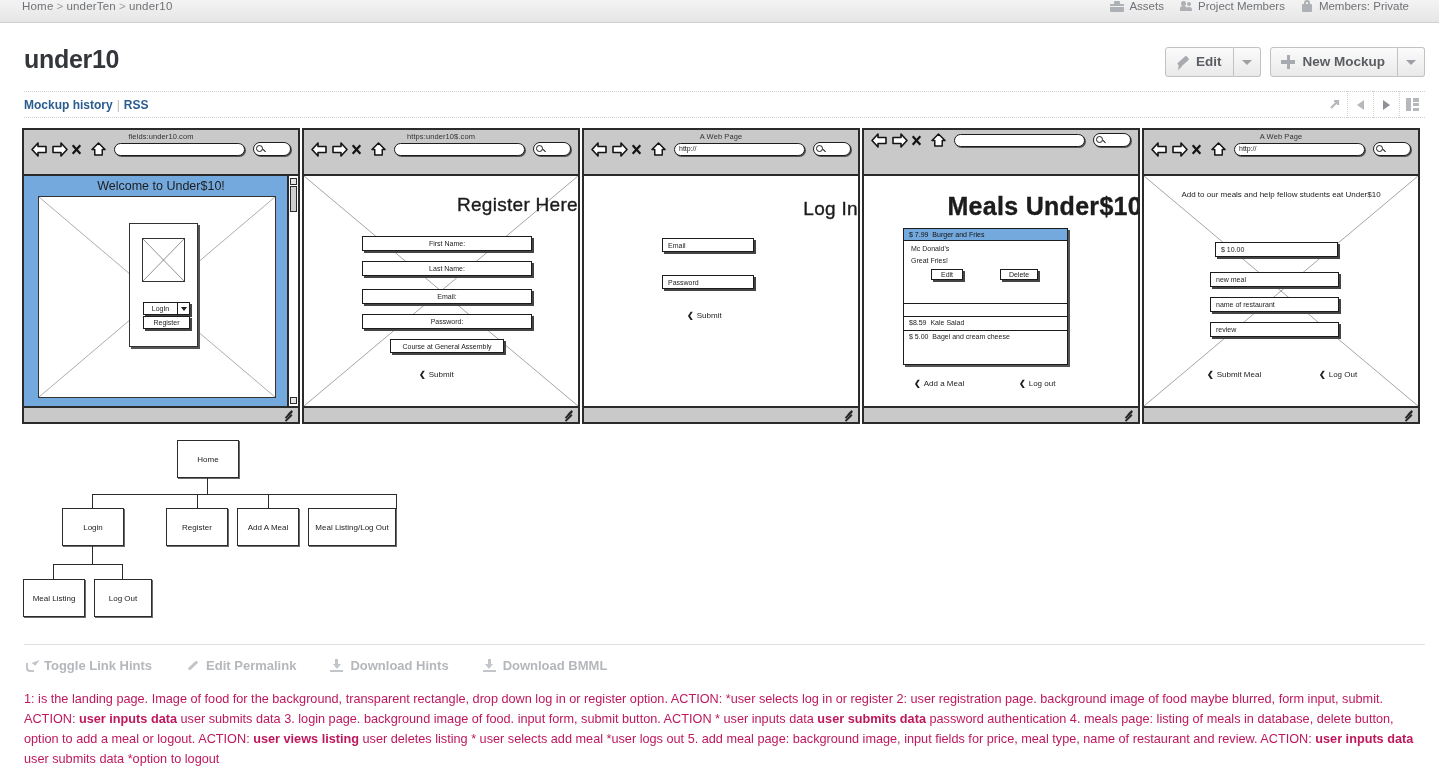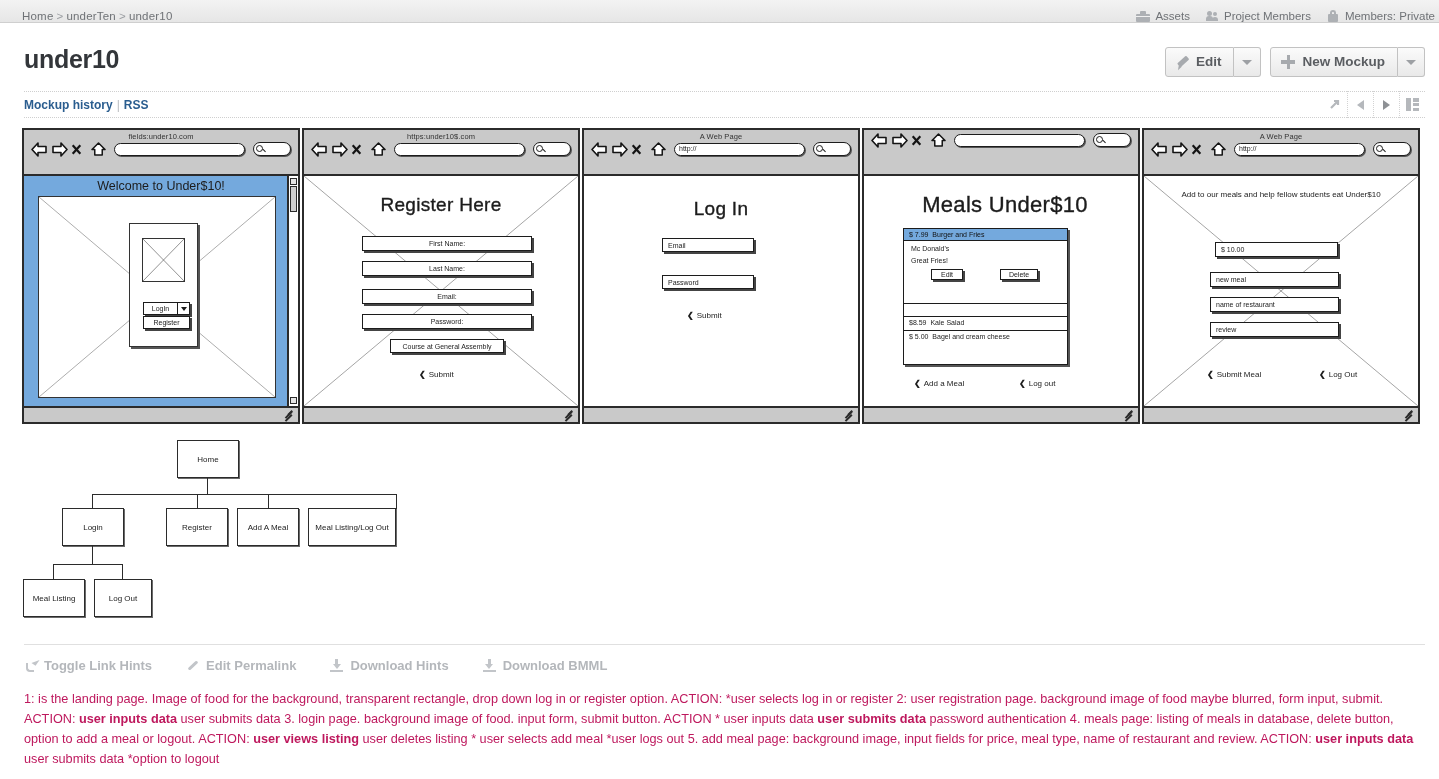--- a/index.html
+++ b/index.html
@@ -11,23 +11,23 @@
     font-family: "Liberation Sans", sans-serif;
     overflow: hidden;
   }
 
   
   .topbar {
     height: 23px;
     background: linear-gradient(to bottom, #f3f3f3 0%, #e6e6e6 100%);
     border-bottom: 1px solid #cfcfcf;
     display: flex;
-    align-items: flex-end;
+    align-items: flex-start;
     justify-content: space-between;
-    padding: 0 4px 0 22px;
+    padding: 0 30px 0 22px;
     font-size: 11.5px;
     position: relative;
   }
   .breadcrumb { color: #6f7276; letter-spacing: .2px; font-weight: 400; }
   .breadcrumb .crumb { color: #6f7276; text-decoration: none; }
   .breadcrumb .sep { color: #9a9da1; margin: 0 3px; }
 
   .topright { display: flex; align-items: center; gap: 16px; }
   .topright .titem {
     display: flex; align-items: center; gap: 5px;
@@ -244,21 +244,21 @@
     position:absolute; right:0; top:0; bottom:0; width:11px;
     background:#fff; border-left:2px solid #2b2b2b;
   }
   .vscroll .thumb { position:absolute; left:1px; top:2px; width:7px; height:26px; background:#cfcfcf; border:1.4px solid #2b2b2b;}
   .vscroll .upb, .vscroll .dnb { position:absolute; left:1px; width:7px; height:7px; border:1.4px solid #2b2b2b; background:#e5e5e5;}
   .vscroll .upb { top:2px; }
   .vscroll .dnb { bottom:2px; }
 
   
   .wf { position:absolute; font-family:"Liberation Sans", sans-serif; color:#1c1c1c; }
-  .wf-h1 { font-size: 19px; font-weight: normal; letter-spacing: .3px; text-align:center; width:100%;
+  .wf-h1 { font-size: 19px; font-weight: normal; letter-spacing: .3px; text-align:right; width:100%;
            -webkit-text-stroke: 0.35px #1c1c1c; }
   .wf-h2 { font-size: 12.5px; text-align:center; width:100%; }
   .wf-box {
     position:absolute; background:#fff; border:1.7px solid #1c1c1c;
     box-shadow: 2px 2px 0 #444;
     font-size: 7px; color:#1c1c1c;
     display:flex; align-items:center; justify-content:center;
   }
   .wf-box.lefttext { justify-content:flex-start; padding-left:5px; }
   .wf-link { position:absolute; font-size:8px; color:#1c1c1c; white-space:nowrap; }
@@ -618,21 +618,21 @@
               <path d="M8 1 L15 8 L12 8 L12 14 L4 14 L4 8 L1 8 Z" fill="#fff" stroke="#141414" stroke-width="1.6" stroke-linejoin="round"></path>
             </svg>
           </span>
         <span class="addrbar"></span>
         <span class="searchbar">
             <span class="mag"></span>
           </span>
       </div>
     </div>
     <div class="canvas">
-      <div class="wf wf-h1" style="top:16px;left:4px;font-size:22px;">Meals Under$10</div>
+      <div class="wf wf-h1" style="top:16px;left:4px;font-size:25px;font-weight:bold;">Meals Under$10</div>
       <div class="meal-list" style="left:39px;top:52px;width:165px;height:137px;">
         <div class="meal-head">
           <span>$ 7.99</span>&nbsp;&nbsp;<span>Burger and Fries</span>
         </div>
         <div class="meal-body">
           <div class="ln">Mc Donald's</div>
           <div class="ln">Great Fries!</div>
           <div class="meal-btn" style="left:27px;top:28px;width:32px;">Edit</div>
           <div class="meal-btn" style="left:96px;top:28px;width:38px;">Delete</div>
         </div>

